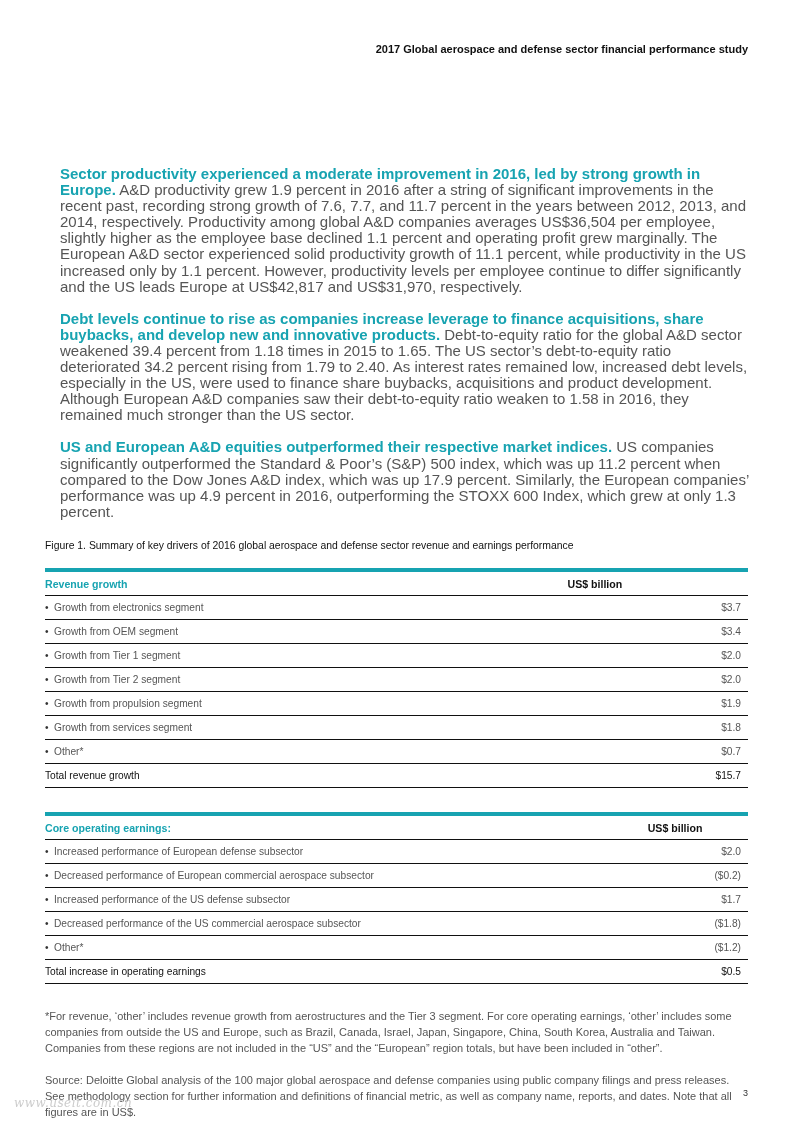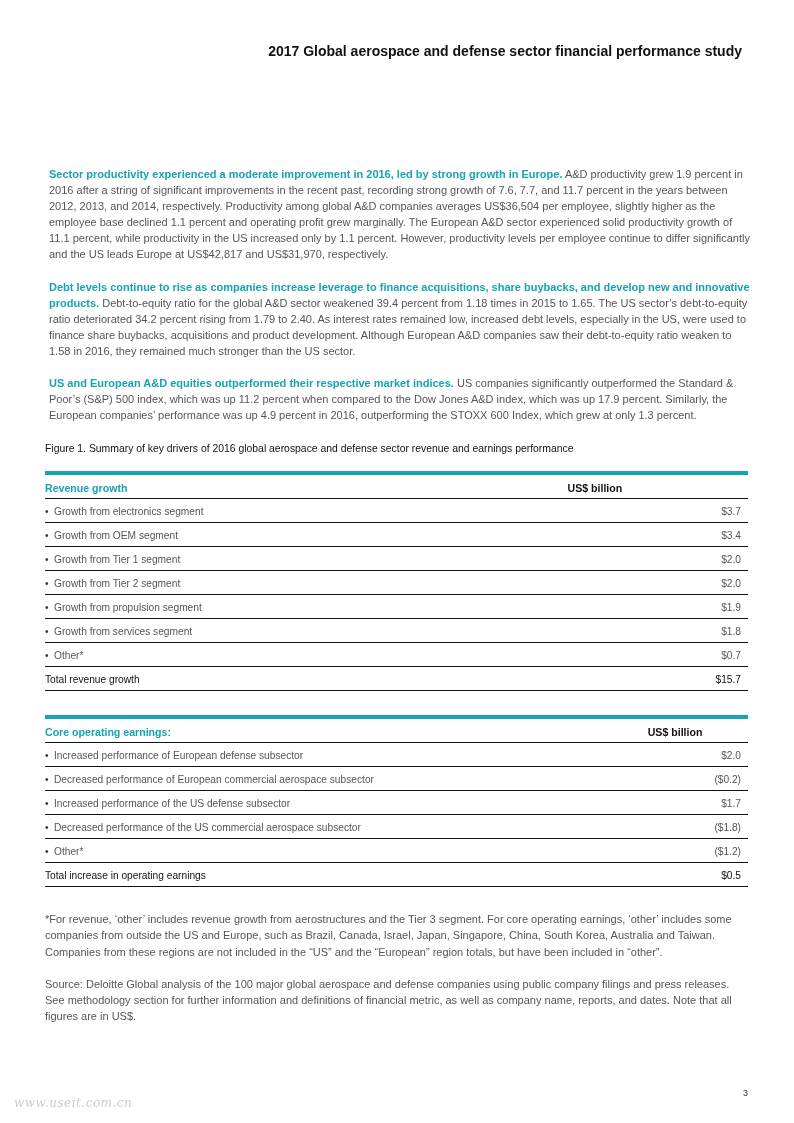--- a/index.html
+++ b/index.html
@@ -1,20 +1,20 @@
 <!DOCTYPE html>
 <html><head>
 <meta charset="utf-8">
 <style>
   html, body { margin: 0; padding: 0; background: #ffffff; }
   body { width: 794px; height: 1123px; position: relative; overflow: hidden;
          font-family: "Liberation Sans", sans-serif; color: #555; }
-  .header { position: absolute; top: 43px; right: 52px; font-size: 14px; font-weight: bold; color: #111; }
+  .header { position: absolute; top: 43px; right: 46px; font-size: 11px; font-weight: bold; color: #111; }
   .content { position: absolute; left: 45px; top: 166px; width: 705px; }
-  p.para { margin: 0 0 16px 4px; font-size: 11px; line-height: 16.1px; color: #555; }
+  p.para { margin: 0 0 16px 15px; font-size: 15px; line-height: 16.1px; color: #555; }
   .lead { color: #17a3b1; font-weight: bold; }
   .fig-title { font-size: 10.4px; font-weight: normal; color: #111; margin: 20px 0 17px 0; }
   table.t { width: 703px; border-collapse: collapse; border-top: 4px solid #17a3b1; margin-bottom: 24px; }
   table.t th { font-size: 10.6px; font-weight: bold; text-align: left; padding: 6px 0 4px 0; height: 13px; border-bottom: 1.3px solid #111; }
   table.t th.h-label { color: #17a3b1; }
   table.t th.h-unit { color: #111; text-align: left; }
   table.t td { font-size: 10.2px; color: #555; padding: 5px 0 4px 0; height: 14px; border-bottom: 1.3px solid #111; }
   table.t td.val { text-align: right; padding-right: 7px; }
   table.t tr.total td { font-weight: normal; color: #111; }
   table.t tr.total td.val { padding-right: 7px; }

